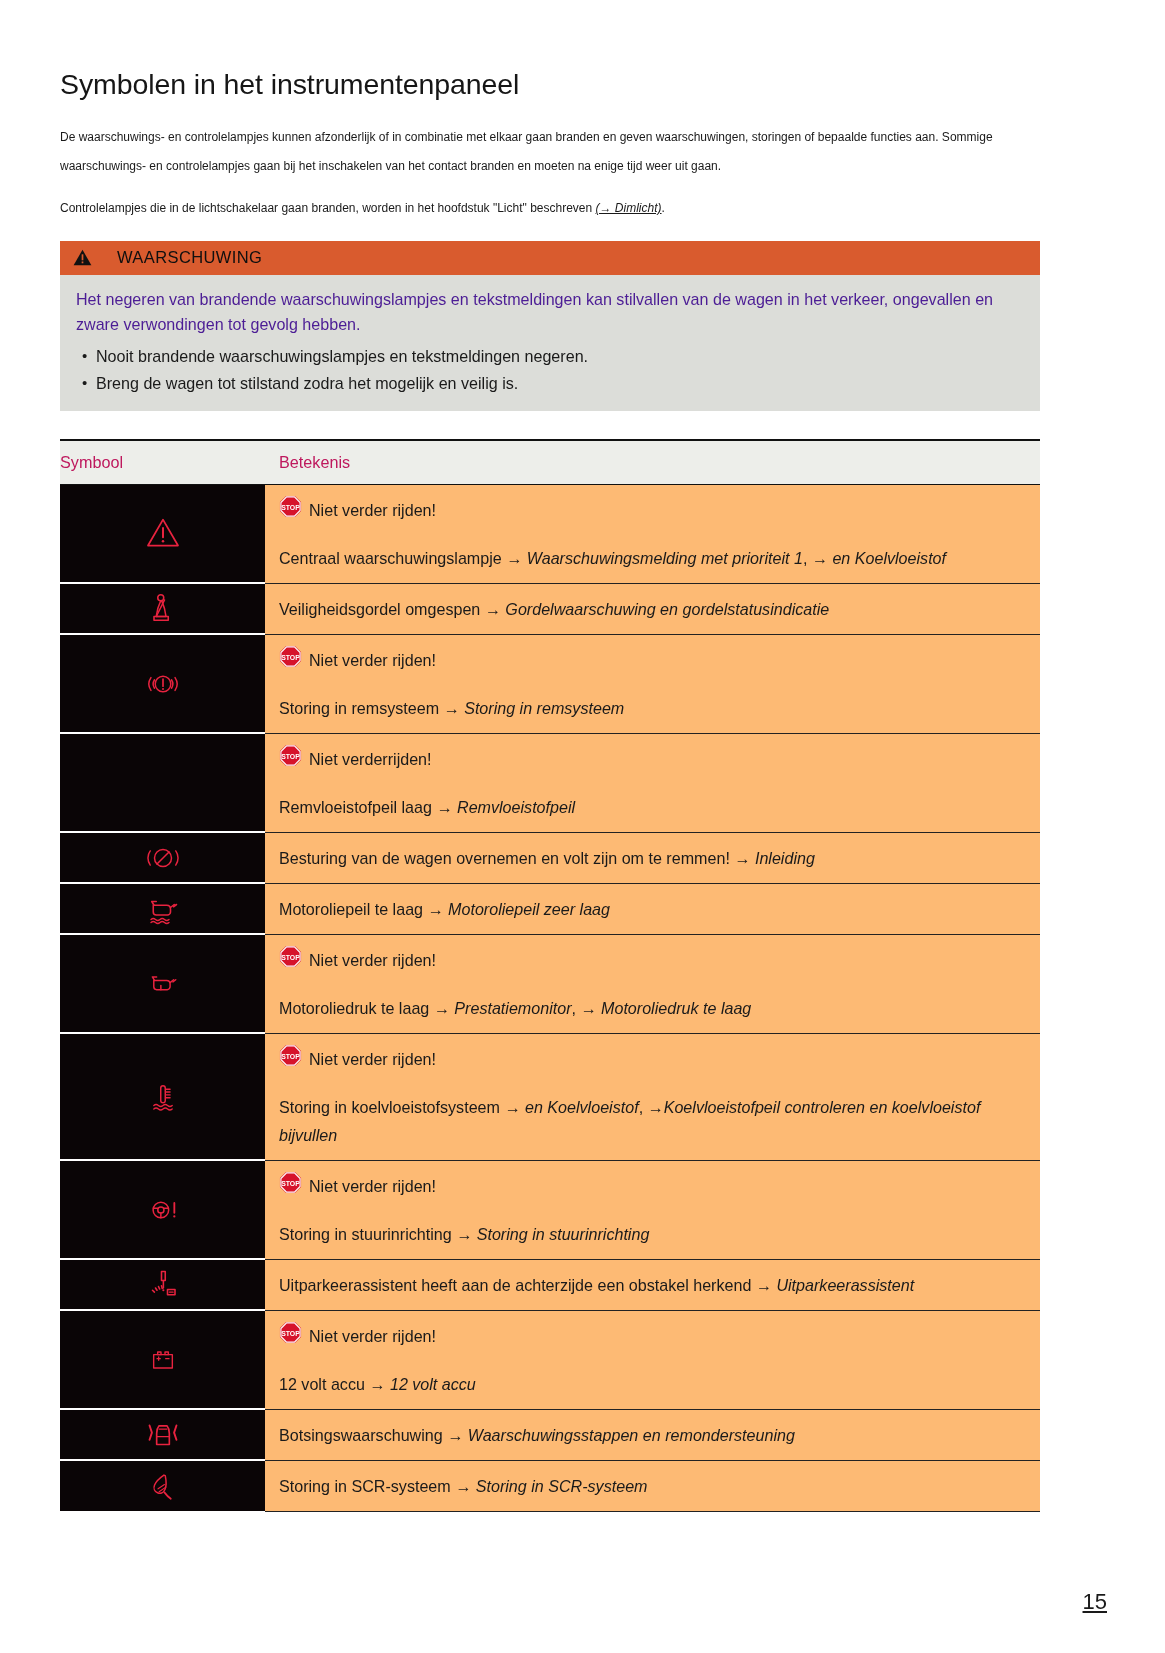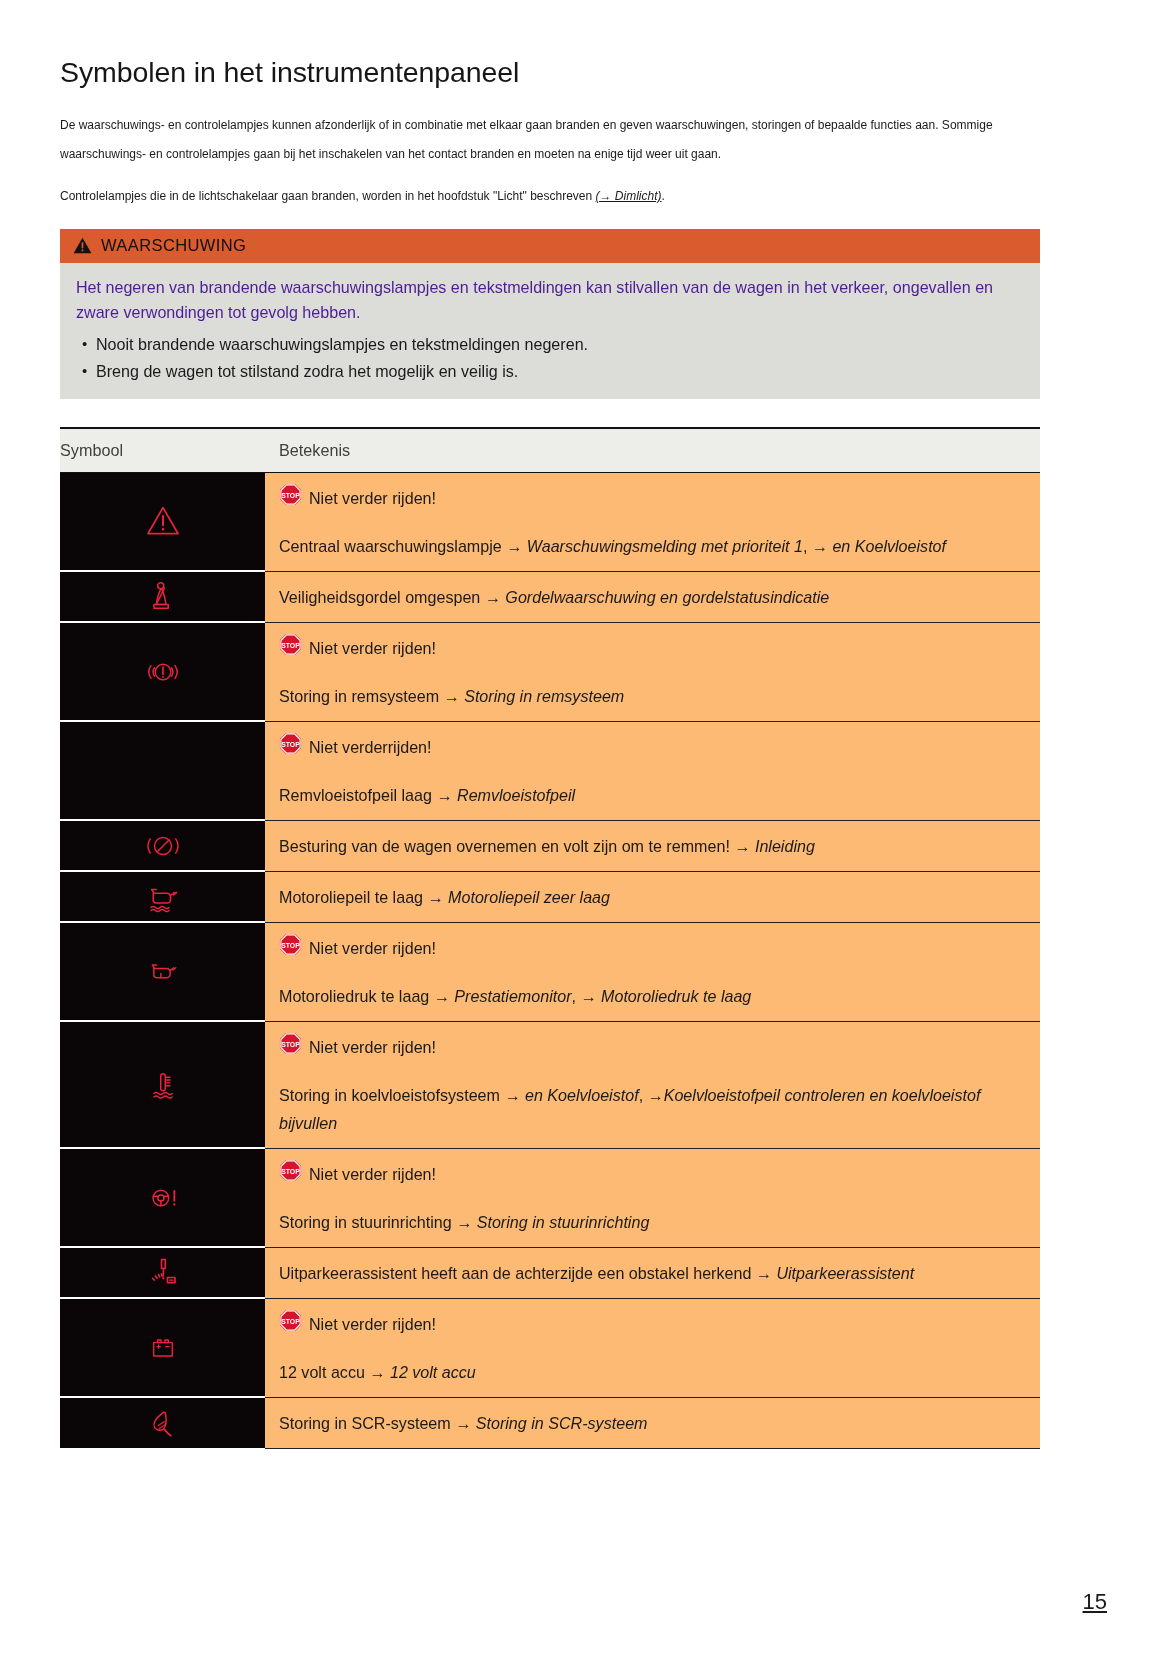--- a/index.html
+++ b/index.html
@@ -18,21 +18,21 @@
     background: #ffffff;
     box-sizing: border-box;
     padding: 52px 112px 0 60px;
     overflow: hidden;
   }
 
   h1.doc-title {
     font-size: 28.5px;
     font-weight: normal;
     letter-spacing: -0.1px;
-    margin: 4px 0 22px 0;
+    margin: 16px 0 22px 0;
     color: #161616;
   }
 
   p.intro {
     font-size: 12px;
     line-height: 28.5px;
     margin: 0 0 14px 0;
     color: #1a1a1a;
   }
   p.intro.second { margin-bottom: 18px; }
@@ -61,20 +61,21 @@
     width: 19px;
     height: 17px;
     margin-right: 9px;
     flex: 0 0 auto;
     display: block;
   }
   .warn-head-label {
     font-size: 16.5px;
     color: #0f0f0f;
     letter-spacing: 0.4px;
+    margin-left: 16px;
   }
   .warn-body {
     background: #DCDDD9;
     padding: 12px 16px 14px 16px;
     box-sizing: border-box;
   }
   .warn-body p {
     margin: 0;
     font-size: 16.1px;
     line-height: 25px;
@@ -108,21 +109,21 @@
   }
   table.symtable tr.head-row th {
     background: #EDEEEA;
     font-weight: normal;
     font-size: 16.2px;
     text-align: left;
     height: 41px;
     vertical-align: middle;
     border-top: 2.2px solid #111;
     border-bottom: 1.3px solid #111;
-    color: #404040;
+    color: #be185d;
   }
   th.col-sym {
     width: 205px;
     text-align: center;
     padding: 0;
   }
   th.col-mean { padding-left: 14px; }
 
   td.sym {
     width: 205px;
@@ -422,20 +423,36 @@
               <span class="stop-ic"><svg width="23" height="23" viewBox="0 0 24 24">
                   <polygon points="7.4,1 16.6,1 23,7.4 23,16.6 16.6,23 7.4,23 1,16.6 1,7.4" fill="#D6132B"></polygon>
                   <polygon points="7.9,2 16.1,2 22,7.9 22,16.1 16.1,22 7.9,22 2,16.1 2,7.9" fill="none" stroke="#ffffff" stroke-width="1.2"></polygon>
                   <text x="12" y="15.3" font-family="Liberation Sans, sans-serif" font-size="7.2" font-weight="bold" fill="#ffffff" text-anchor="middle">STOP</text>
                 </svg></span>
               <span class="stop-tx">Niet verder rijden!</span>
             </div>
             <div class="meanline"><span>12 volt accu </span><span class="arrow">→</span><span class="it">  12 volt accu</span></div>
           </td>
         </tr>
+        <tr>
+          <td class="sym">
+            <span class="symwrap">
+              <svg class="icon" width="38" height="38" viewBox="0 0 48 48" fill="none" stroke="#E8233F" stroke-width="2.1" stroke-linecap="round" stroke-linejoin="round">
+                <path d="M16 22 c0 -4 1.6 -8 3 -9.6 h10 c1.4 1.6 3 5.6 3 9.6 v14 h-16 z"></path>
+                <path d="M19 16.5 h10" stroke-width="1.7"></path>
+                <path d="M16 26 h16" stroke-width="1.7"></path>
+                <path d="M7 12 l3 9 l-3 9" stroke-width="2.4"></path>
+                <path d="M41 12 l-3 9 l3 9" stroke-width="2.4"></path>
+              </svg>
+            </span>
+          </td>
+          <td class="mean">
+            <div class="meanline single"><span>Botsingswaarschuwing </span><span class="arrow">→</span><span class="it"> Waarschuwingsstappen en remondersteuning</span></div>
+          </td>
+        </tr>
         <tr class="last-row">
           <td class="sym">
             <span class="symwrap">
               <svg class="icon" width="34" height="38" viewBox="0 0 48 48" fill="none" stroke="#E8233F" stroke-width="2.1" stroke-linecap="round" stroke-linejoin="round">
                 <path d="M20 8 c-4 6 -7 13 -7 18 c0 5 3.4 8.5 8 8.5 c4.6 0 8 -3.5 8 -8.5 c0 -5 -3 -12 -7 -18 z" transform="rotate(22 21 22)"></path>
                 <path d="M17 28 l9 -6 M18.5 32 l9.5 -6.4" stroke-width="1.6"></path>
                 <path d="M26 33 c3 4 6 7 9 9" stroke-width="2.4"></path>
               </svg>
             </span>
           </td>

